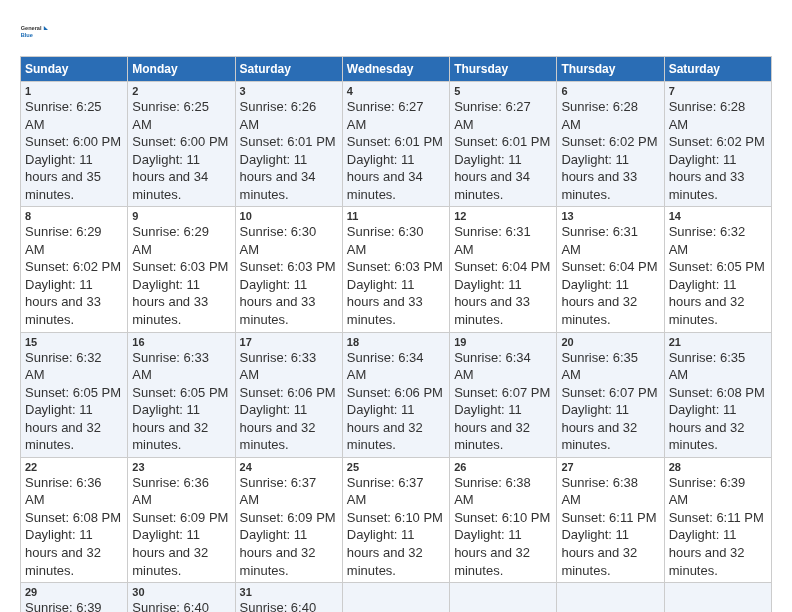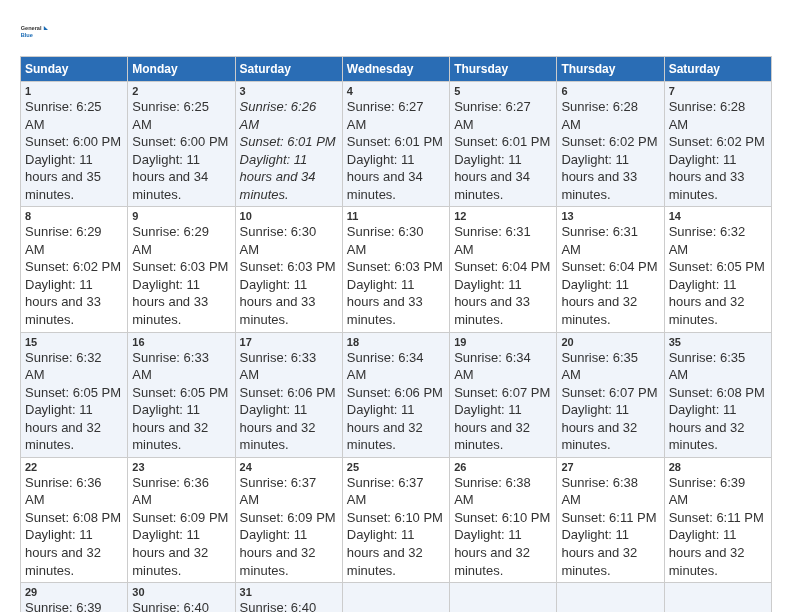--- a/index.html
+++ b/index.html
@@ -125,21 +125,21 @@
 Daylight: 11 hours and 35 minutes.</div>
           </td>
           <td>
             <span class="day-num">2</span>
             <div class="day-info" style="white-space: pre-line;">Sunrise: 6:25 AM
 Sunset: 6:00 PM
 Daylight: 11 hours and 34 minutes.</div>
           </td>
           <td>
             <span class="day-num">3</span>
-            <div class="day-info" style="white-space: pre-line; font-style: italic;">Sunrise: 6:26 AM
+            <div class="day-info" style="white-space: pre-line;">Sunrise: 6:26 AM
 Sunset: 6:01 PM
 Daylight: 11 hours and 34 minutes.</div>
           </td>
           <td>
             <span class="day-num">4</span>
             <div class="day-info" style="white-space: pre-line;">Sunrise: 6:27 AM
 Sunset: 6:01 PM
 Daylight: 11 hours and 34 minutes.</div>
           </td>
           <td>
@@ -236,21 +236,21 @@
 Sunset: 6:07 PM
 Daylight: 11 hours and 32 minutes.</div>
           </td>
           <td>
             <span class="day-num">20</span>
             <div class="day-info" style="white-space: pre-line;">Sunrise: 6:35 AM
 Sunset: 6:07 PM
 Daylight: 11 hours and 32 minutes.</div>
           </td>
           <td>
-            <span class="day-num">35</span>
+            <span class="day-num">21</span>
             <div class="day-info" style="white-space: pre-line;">Sunrise: 6:35 AM
 Sunset: 6:08 PM
 Daylight: 11 hours and 32 minutes.</div>
           </td>
         </tr>
         <tr>
           <td>
             <span class="day-num">22</span>
             <div class="day-info" style="white-space: pre-line;">Sunrise: 6:36 AM
 Sunset: 6:08 PM

